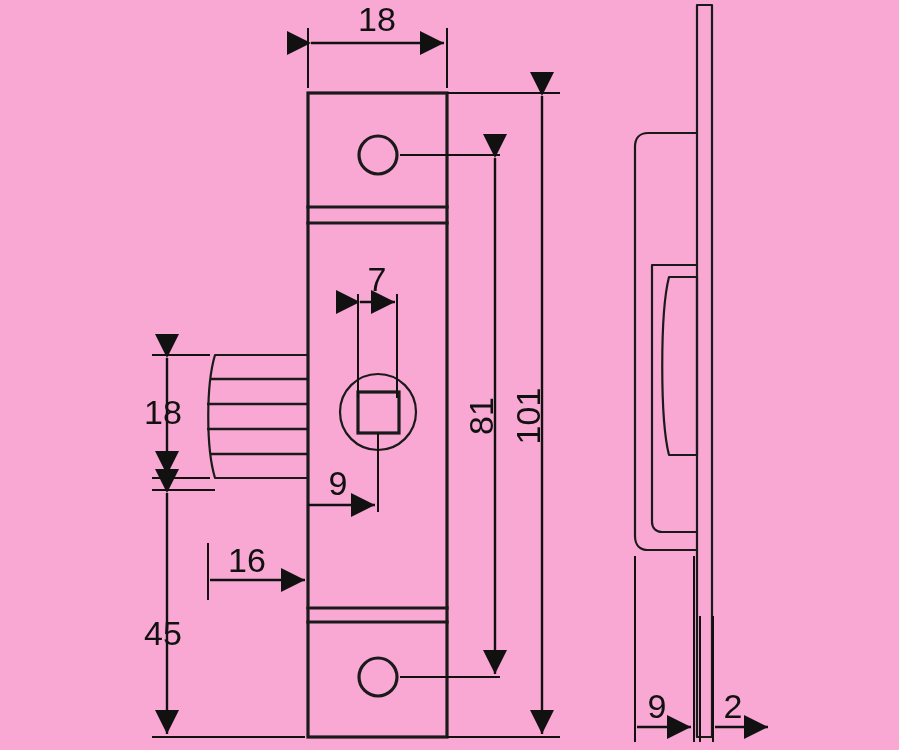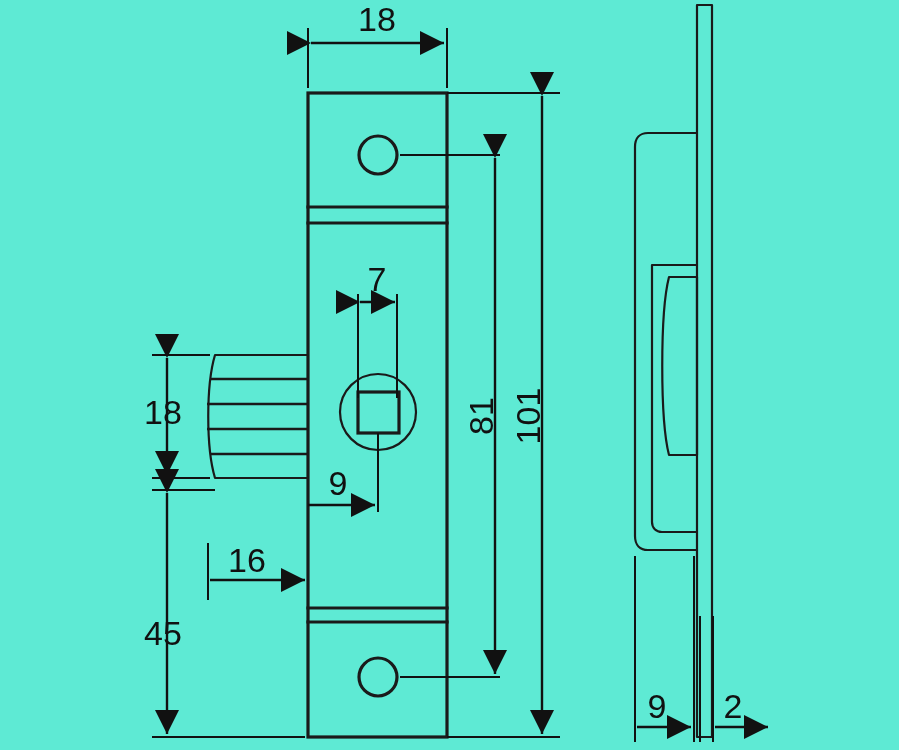--- a/index.html
+++ b/index.html
@@ -7,21 +7,21 @@
     padding: 0;
     background: #ffffff;
   }
   body {
     font-family: "Liberation Sans", sans-serif;
   }
   #drawing-root {
     position: relative;
     width: 899px;
     height: 750px;
-    background: #5eead4;
+    background: #f9a8d4;
     overflow: hidden;
   }
   #drawing-svg {
     display: block;
     width: 899px;
     height: 750px;
   }
   .dim-text {
     font-family: "Liberation Sans", sans-serif;
     font-size: 34px;

